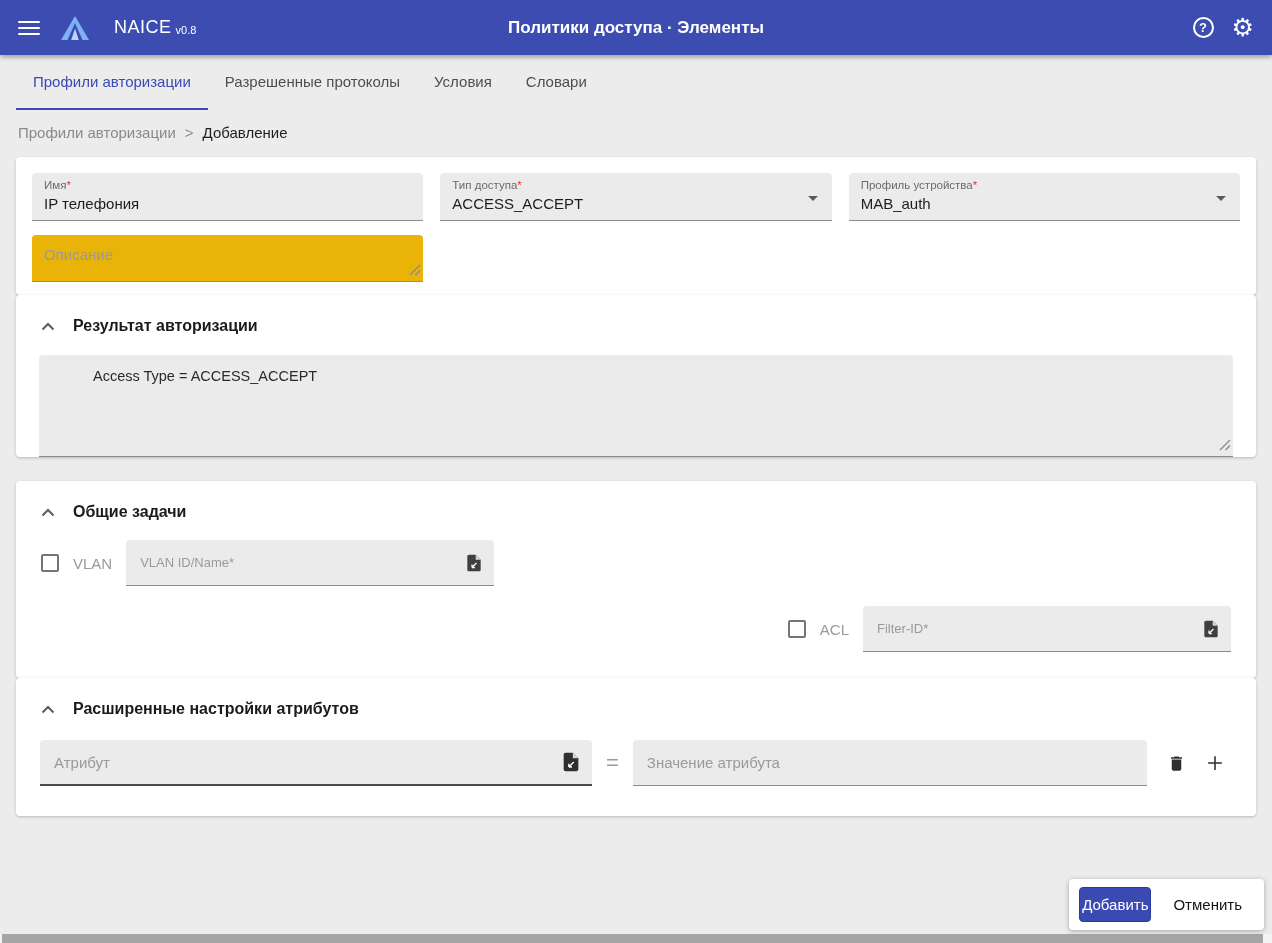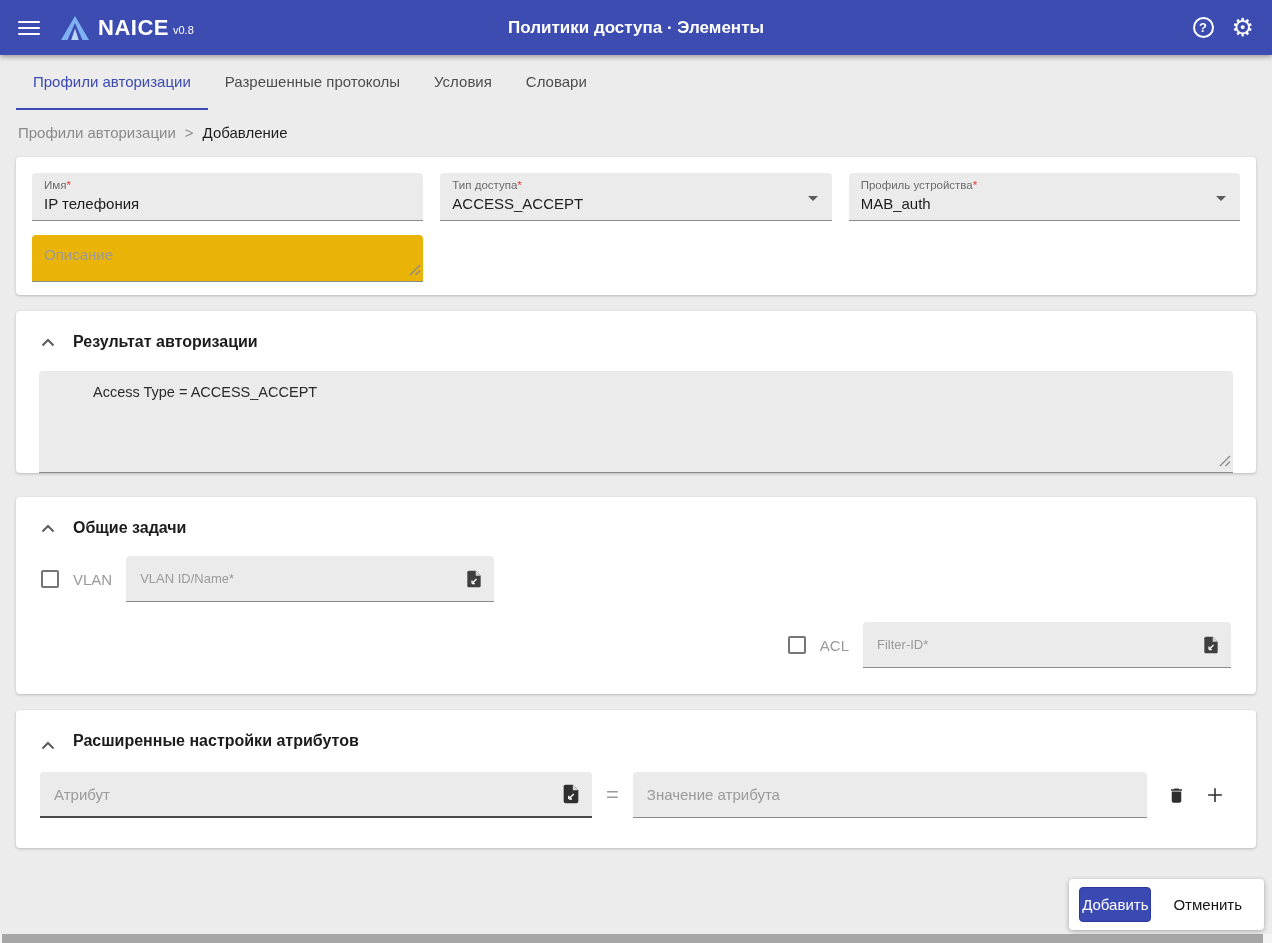--- a/index.html
+++ b/index.html
@@ -12,21 +12,21 @@
 
   
   .appbar {
     height:55px; background:#3c4cb0; color:#fff;
     display:flex; align-items:center; padding:0 18px;
     box-shadow:0 2px 5px rgba(0,0,0,.35); position:relative; z-index:5;
   }
   .hamburger { width:22px; cursor:pointer; margin-right:20px; }
   .hamburger div { height:2px; background:#fff; margin:4px 0; border-radius:1px; }
   .logo { margin-right:8px; display:flex; align-items:center; }
-  .app-name { font-size:22px; font-weight:bold; letter-spacing:.5px; }
+  .app-name { font-size:18px; font-weight:normal; letter-spacing:.5px;margin-left:16px; }
   .app-version { font-size:11px; margin-left:4px; position:relative; top:2px; }
   .appbar-title {
     position:absolute; left:50%; transform:translateX(-50%);
     font-size:17px; font-weight:bold; white-space:nowrap;
   }
   .appbar-right { margin-left:auto; display:flex; align-items:center; gap:18px; }
   .help-icon {
     width:21px; height:21px; border:2px solid #fff; border-radius:50%;
     display:flex; align-items:center; justify-content:center;
     font-size:13px; font-weight:bold; cursor:pointer;
@@ -43,21 +43,21 @@
   .tab.active { color:#3a4ab2; border-bottom-color:#3a4ab2; }
 
   
   .breadcrumb { display:flex; align-items:center; gap:9px; padding:14px 18px 16px; font-size:15px; }
   .crumb-root { color:#8a8a8a; cursor:pointer; }
   .crumb-sep { color:#8a8a8a; }
   .crumb-current { color:#1f1f1f; }
 
   
   .card {
-    background:#fff; margin:0 16px 16px; border-radius:4px;
+    background:#fff; margin:0 16px 0; border-radius:4px;
     box-shadow:0 1px 3px rgba(0,0,0,.22);
   }
 
   
   .ffield {
     background:#ebebeb; border-radius:4px 4px 0 0;
     border-bottom:1px solid #8c8c8c;
     padding:5px 12px 7px; min-height:46px; position:relative; cursor:text;
   }
   .flabel { font-size:11.5px; color:#6b6b6b; line-height:14px; }
@@ -303,21 +303,21 @@
           <path fill="#3f3f3f" d="M14 2H6c-1.1 0-2 .9-2 2v16c0 1.1.9 2 2 2h12c1.1 0 2-.9 2-2V8l-6-6z"></path>
           <path fill="#d6d6d6" d="M14 2v6h6z"></path>
           <path d="M15 12 L9.6 17.4 M9.6 17.4 V13.9 M9.6 17.4 H13.1" stroke="#fff" stroke-width="1.5" fill="none"></path>
         </svg>
       </span>
     </div>
   </div>
 </div>
 
 <div class="card">
-  <div class="sec-head" style="padding-bottom:14px;align-items:flex-end;">
+  <div class="sec-head" style="padding-bottom:14px;">
     <span class="chev-btn">
       <svg width="14" height="10" viewBox="0 0 14 10">
           <path d="M1.5 8.5 L7 3 L12.5 8.5" stroke="#5c5c5c" stroke-width="2" fill="none"></path>
         </svg>
     </span>
     <span class="sec-title">Расширенные настройки атрибутов</span>
   </div>
 
   <div class="attr-row">
     <div class="attr-field">

